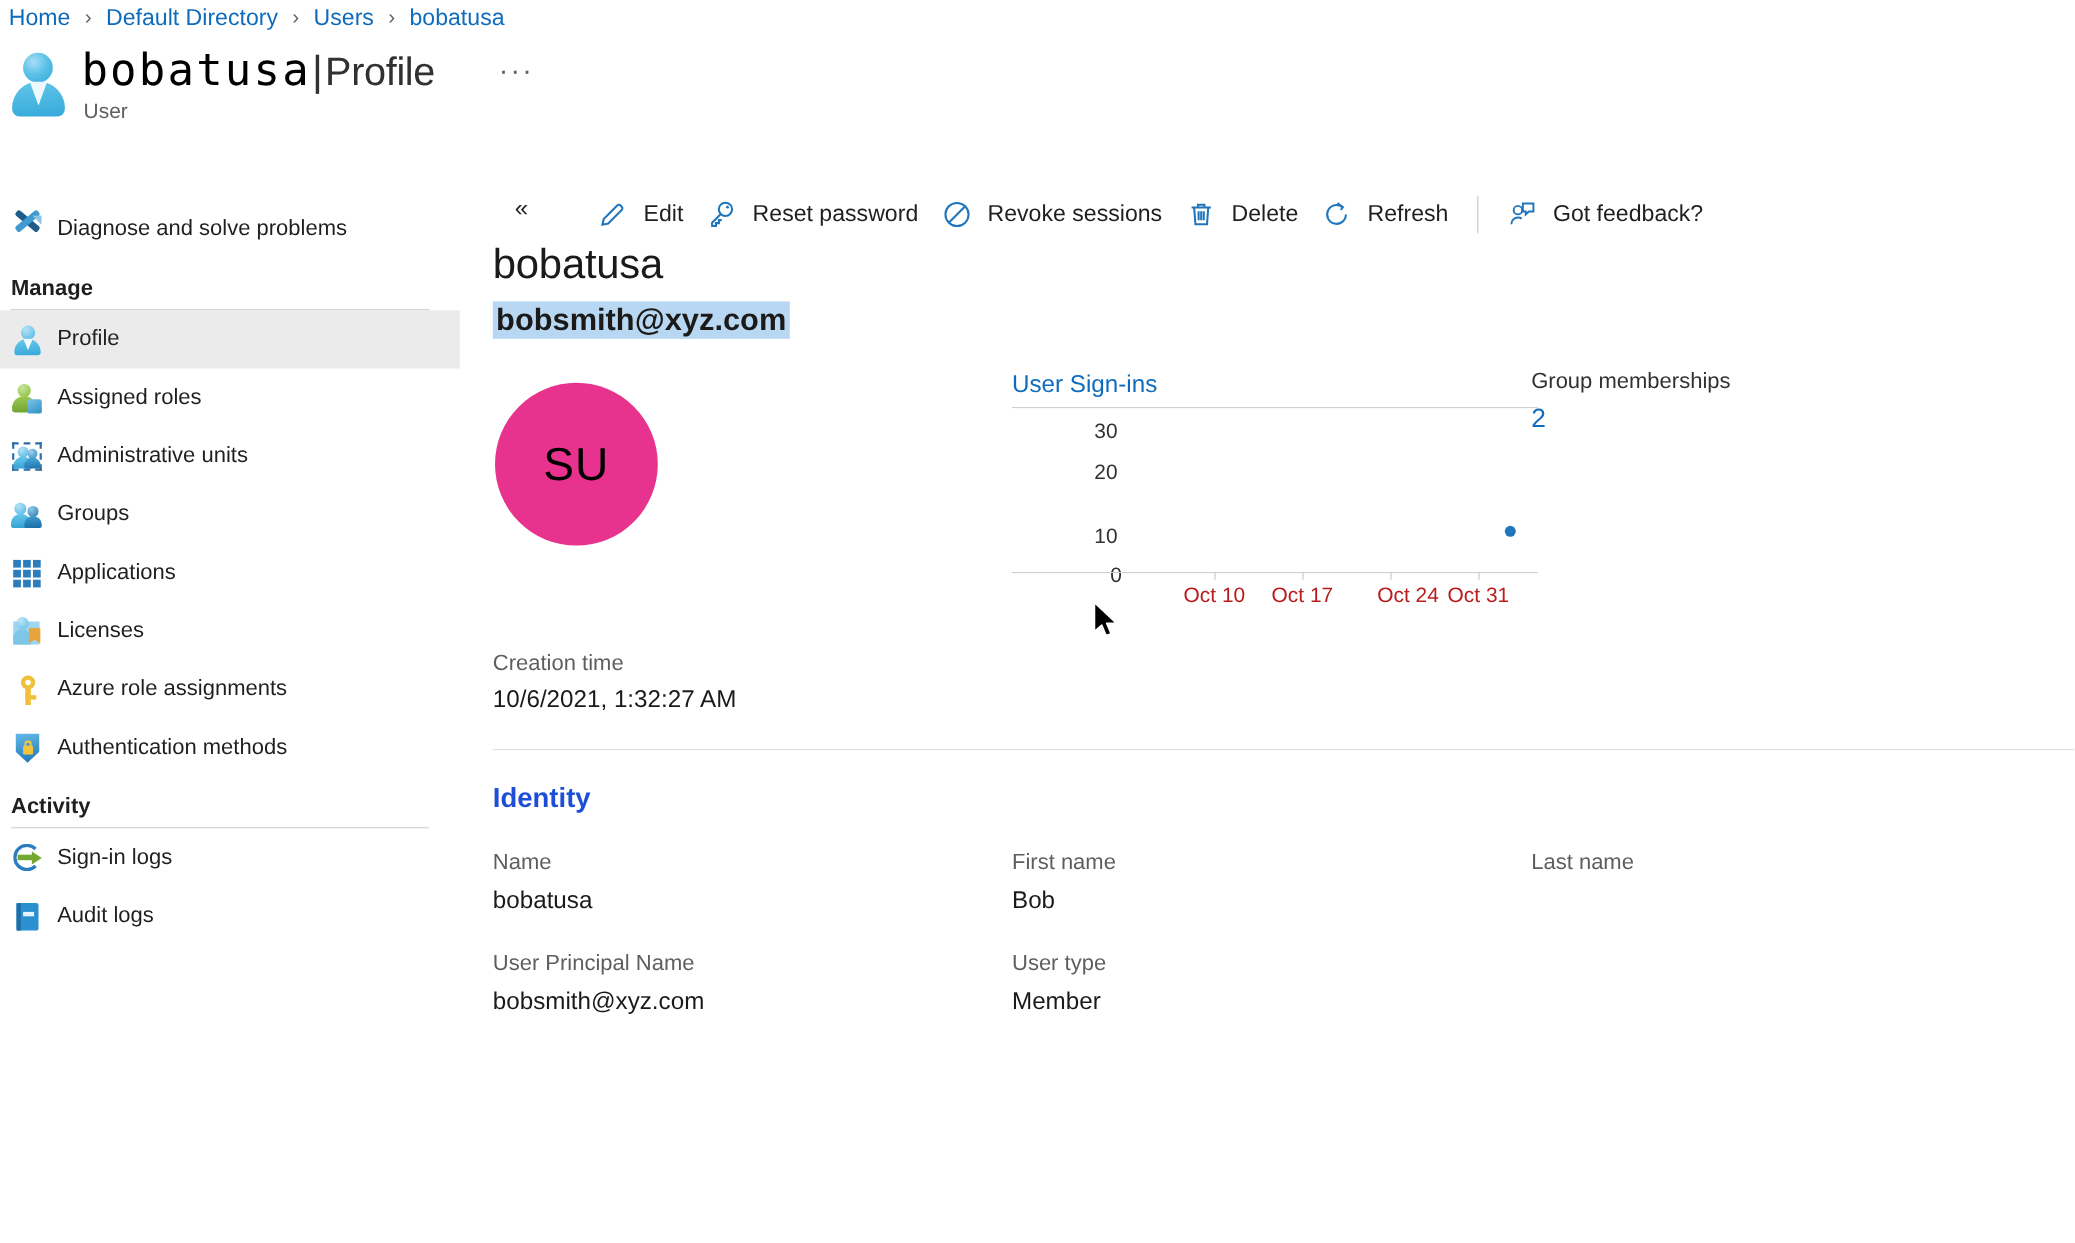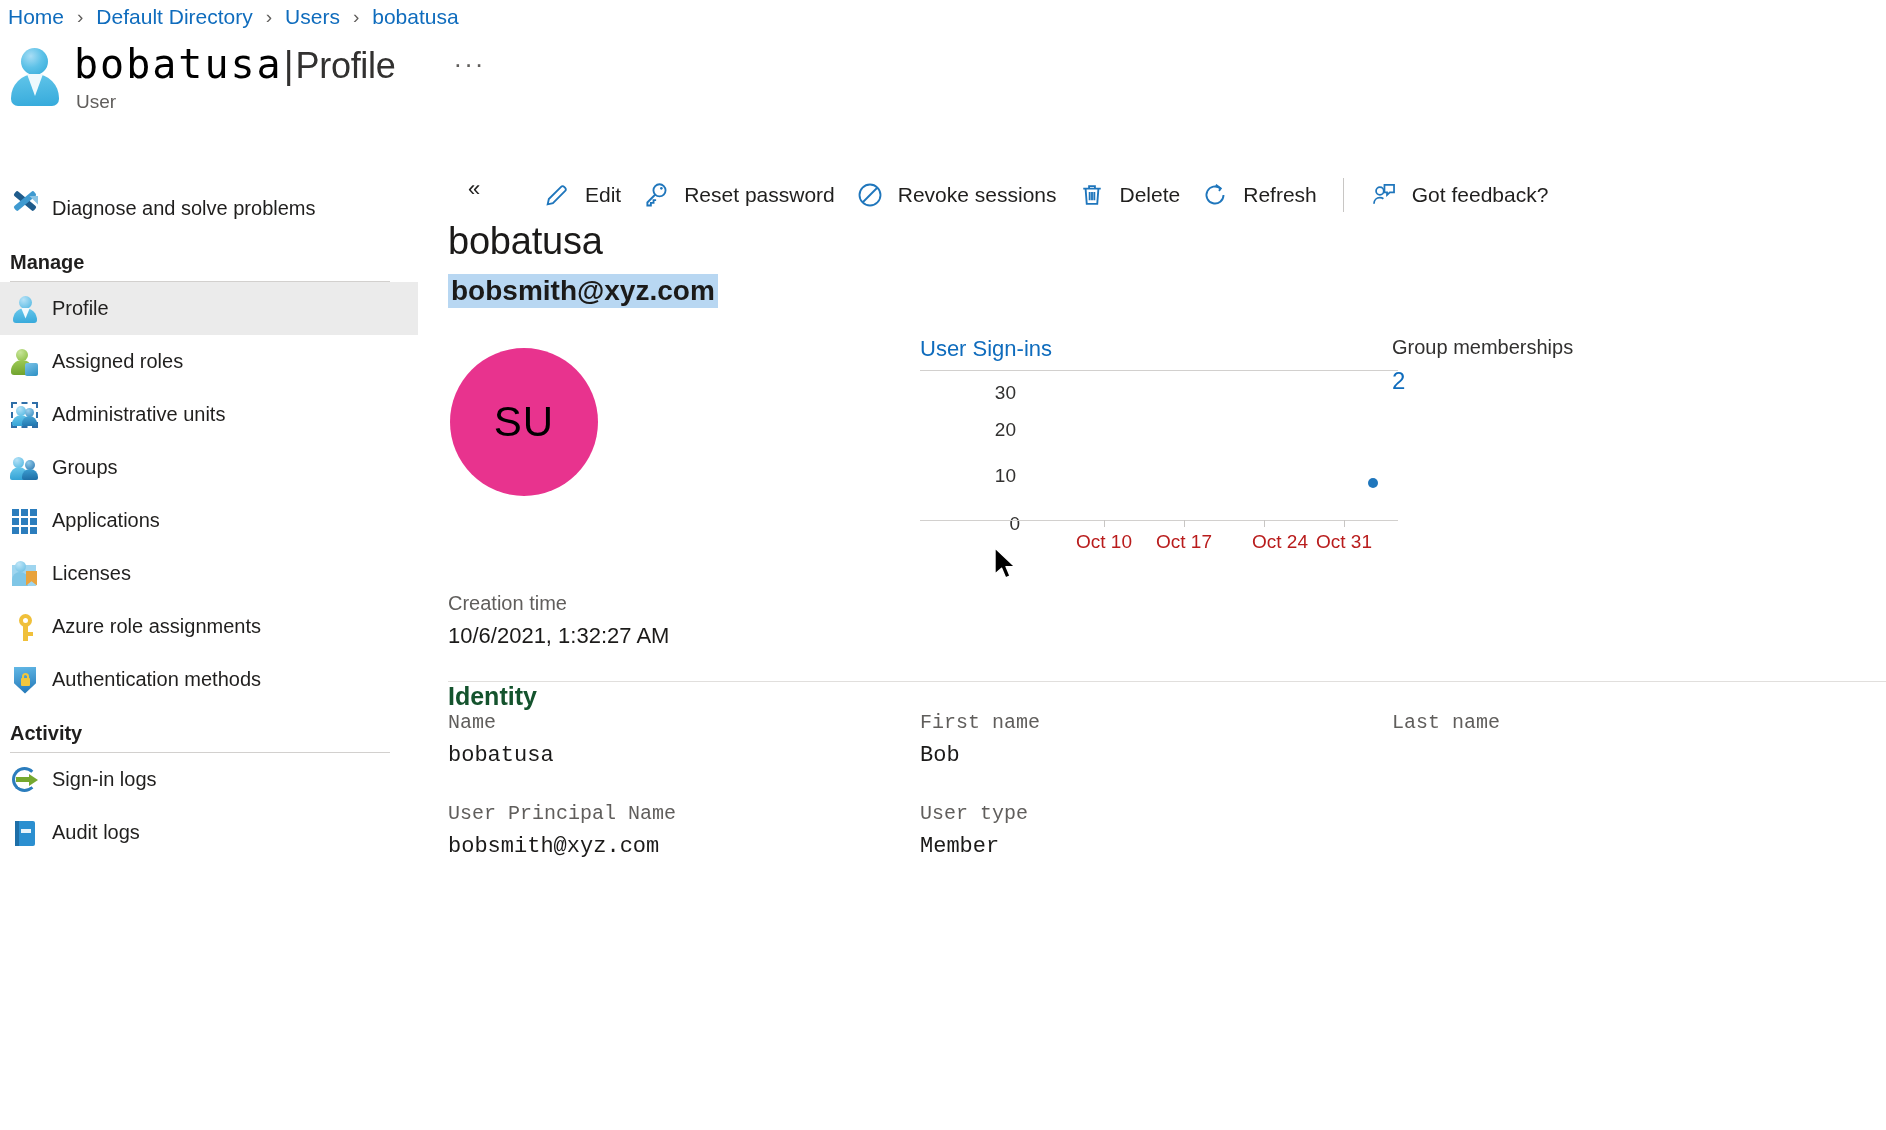--- a/index.html
+++ b/index.html
@@ -201,24 +201,24 @@
 
   
   #groups-tile { position: absolute; left: 944px; top: 0; width: 230px; }
   #groups-label { font-size: 20px; color: #323130; white-space: nowrap; }
   #groups-value { font-size: 24px; color: #0f6cbd; margin-top: 8px; cursor: pointer; display: inline-block; }
 
   #creation-block { margin-top: 6px; }
   .field-label { font-size: 20px; color: #605e5c; }
   .field-value { font-size: 22px; color: #1b1a19; margin-top: 8px; }
   #section-rule { height: 1px; background: #e1dfdd; margin: 32px 0 0 0; }
-  #identity-title { font-size: 25px; font-weight: 700; color: #14532d; }
+  #identity-title { font-size: 25px; font-weight: 700; color: #1d4ed8; margin-top: 30px; }
   #identity-grid {
     display: grid; grid-template-columns: 472px 472px 472px;
-    row-gap: 34px;  font-family: Liberation Mono, monospace;
+    row-gap: 34px; margin-top: 32px;
   }
   .idf .field-label { font-size: 20px; color: #605e5c; }
   .idf .field-value { font-size: 22px; color: #1b1a19; margin-top: 9px; }
 
   
   #cursor { position: absolute; left: 993px; top: 547px; width: 26px; height: 38px; pointer-events: none; }
 </style>
 </head>
 <body>
 
@@ -450,21 +450,21 @@
       <div id="avatar">
         <span>SU</span>
       </div>
 
       <div id="chart-tile">
         <span id="chart-title">User Sign-ins</span>
         <div id="chart-rule"></div>
         <div id="plot">
           <div class="ytick" style="top:16px">30</div>
           <div class="ytick" style="top:53px">20</div>
-          <div class="ytick" style="top:99px">10</div>
+          <div class="ytick" style="top:112px">10</div>
           <div class="ytick" style="top:147px; right:378px">0</div>
 
           <div id="datapoint" style="left:448px; top:101px"></div>
 
           <div id="xaxis-line"></div>
 
           <div class="xtickmark" style="left:184px"></div>
           <div class="xtickmark" style="left:264px"></div>
           <div class="xtickmark" style="left:344px"></div>
           <div class="xtickmark" style="left:424px"></div>

